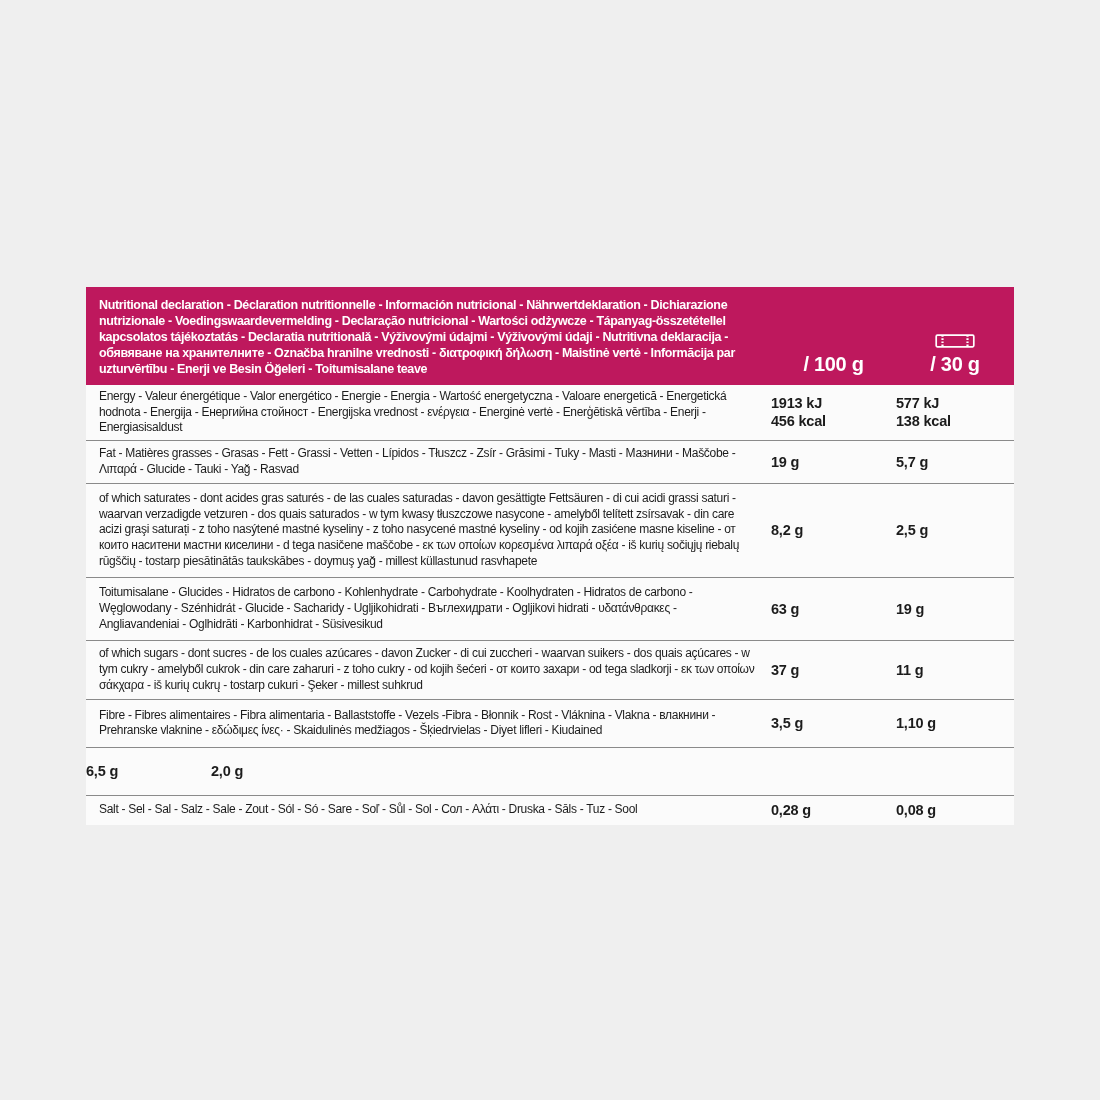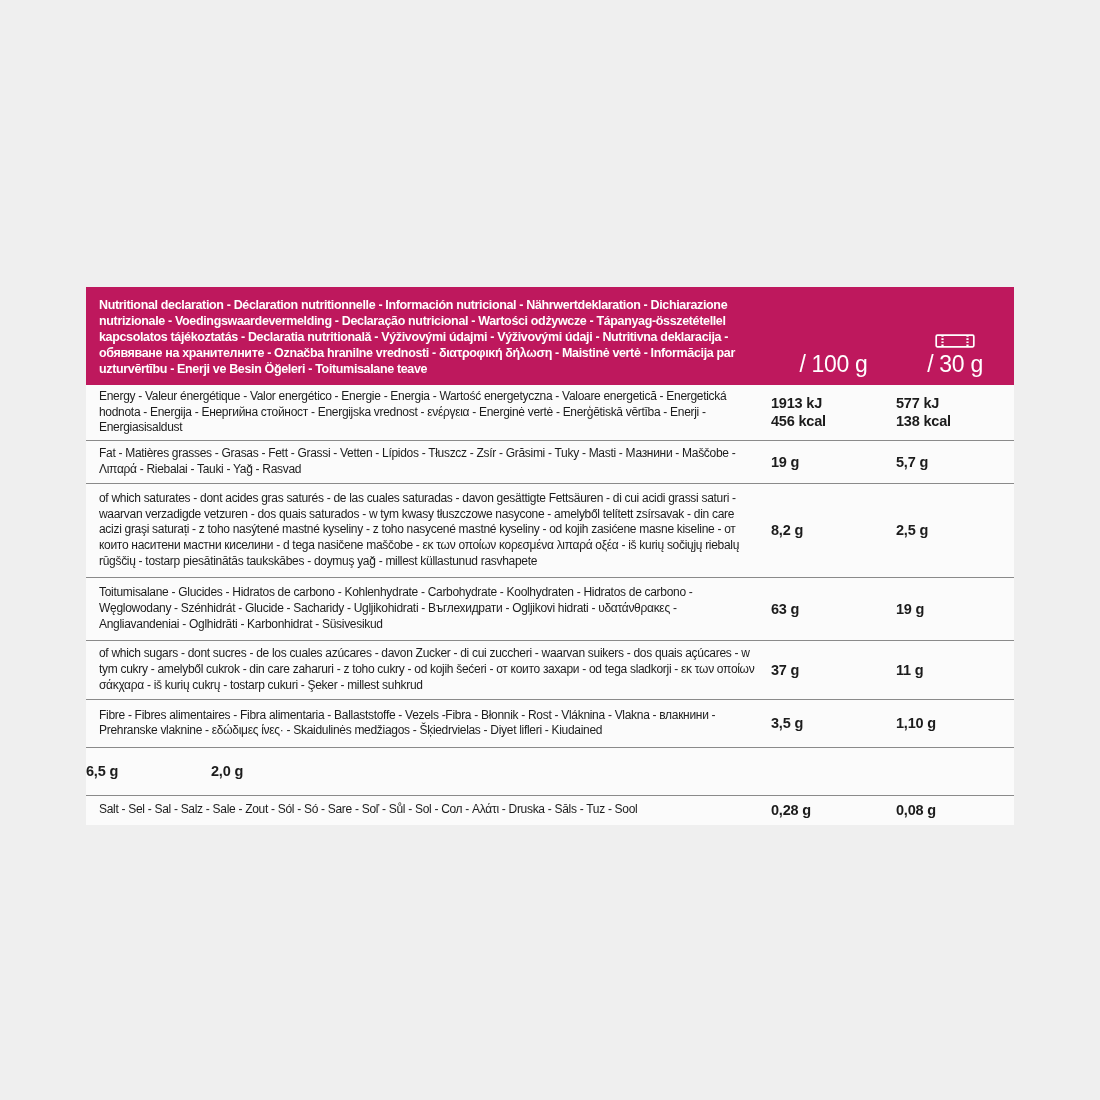--- a/index.html
+++ b/index.html
@@ -35,22 +35,22 @@
   .nt-hcol {
     display: flex;
     flex-direction: column;
     justify-content: flex-end;
     align-items: center;
     padding-bottom: 2px;
   }
   .nt-hcol-100 { width: 125px; }
   .nt-hcol-30  { width: 118px; align-items: center; }
   .nt-hcol-label {
-    font-weight: normal;
-    font-size: 23px;
+    font-weight: bold;
+    font-size: 20px;
     line-height: 22px;
     letter-spacing: -0.3px;
   }
   .bar-icon { margin-bottom: 3px; }
   
   .nt-body { background: #fbfbfb; }
   .nt-row {
     display: flex;
     align-items: center;
     padding: 4px 0;
@@ -100,21 +100,21 @@
 
     <div class="nt-row" style="min-height:52px">
       <div class="nt-label"><span class="nt-term">Energy</span><span> - Valeur énergétique - Valor energético - Energie - Energia - Wartość energetyczna - Valoare energetică - Energetická hodnota - Energija  - Енергийна стойност - Energijska vrednost - ενέργεια - Energinė vertė - Enerģētiskā vērtība - Enerji - Energiasisaldust</span></div>
       <div class="nt-val nt-val-100">1913 kJ
 456 kcal</div>
       <div class="nt-val nt-val-30">577 kJ
 138 kcal</div>
     </div>
 
     <div class="nt-row" style="min-height:43px">
-      <div class="nt-label"><span class="nt-term">Fat</span><span> - Matières grasses - Grasas - Fett - Grassi - Vetten - Lípidos - Tłuszcz - Zsír - Grăsimi  - Tuky - Masti - Мазнини - Maščobe - Λιπαρά - Riebalai - Tauki - Yağ - Rasvad</span></div>
+      <div class="nt-label"><span class="nt-term">Fat</span><span> - Matières grasses - Grasas - Fett - Grassi - Vetten - Lípidos - Tłuszcz - Zsír - Grăsimi  - Tuky - Masti - Мазнини - Maščobe - Λιπαρά - Glucide - Tauki - Yağ - Rasvad</span></div>
       <div class="nt-val nt-val-100">19 g</div>
       <div class="nt-val nt-val-30">5,7 g</div>
     </div>
 
     <div class="nt-row" style="min-height:94px">
       <div class="nt-label"><span class="nt-term">of which saturates</span><span> - dont acides gras saturés - de las cuales saturadas  - davon gesättigte Fettsäuren - di cui acidi grassi saturi - waarvan verzadigde vetzuren - dos quais saturados - w tym kwasy tłuszczowe nasycone - amelyből telített zsírsavak - din care acizi graşi saturați - z toho nasýtené mastné kyseliny  - z toho nasycené mastné kyseliny - od kojih zasićene masne kiseline - от които наситени мастни киселини - d tega nasičene maščobe - εκ των οποίων κορεσμένα λιπαρά οξέα - iš kurių sočiųjų riebalų rūgščių - tostarp piesātinātās taukskābes - doymuş yağ - millest küllastunud rasvhapete</span></div>
       <div class="nt-val nt-val-100">8,2 g</div>
       <div class="nt-val nt-val-30">2,5 g</div>
     </div>
 

